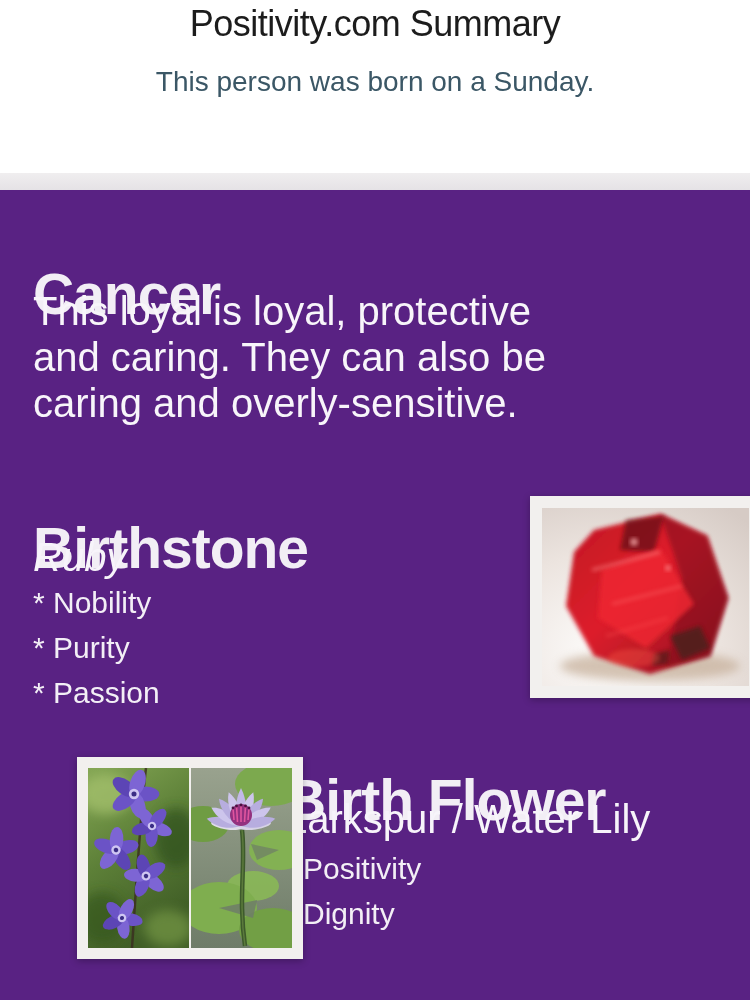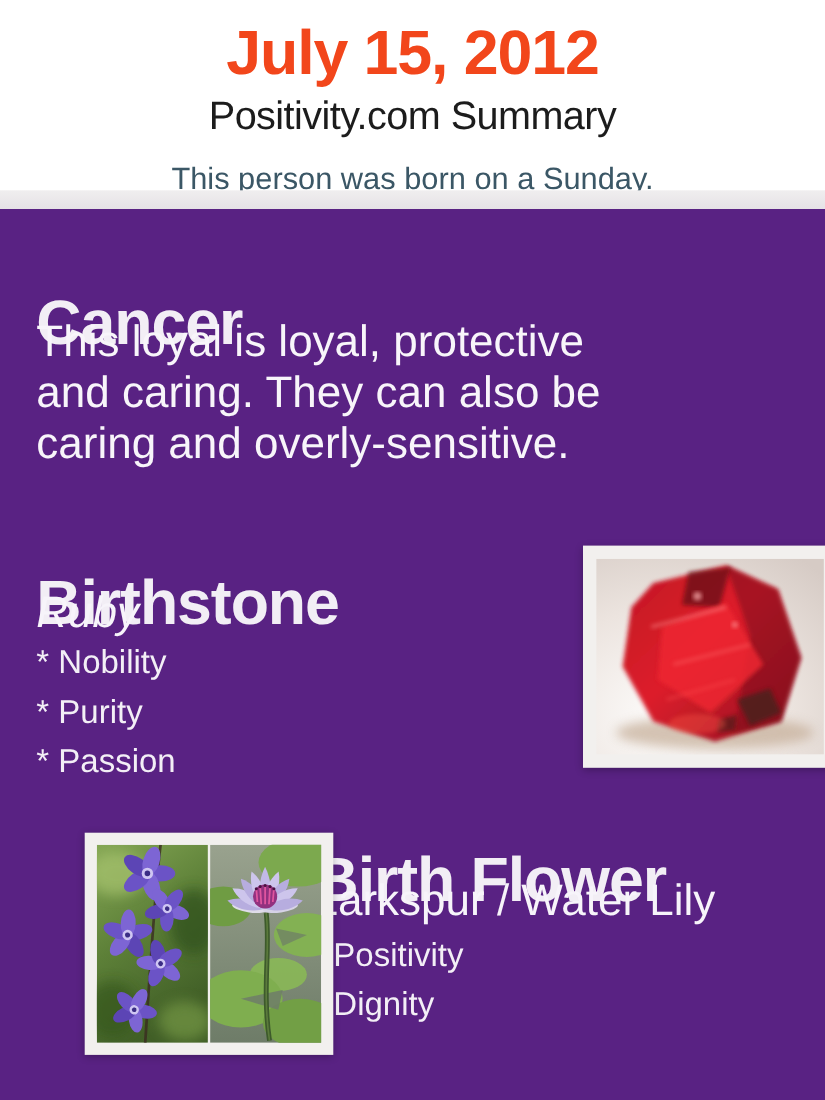--- a/index.html
+++ b/index.html
@@ -60,21 +60,20 @@
   .ruby-frame{left:490px;top:290px;width:231px;height:202px;padding:12px;}
   .flower-frame{left:37px;top:551px;width:226px;height:202px;padding:11px;display:flex;gap:2px;}
   .photo-frame svg{display:block;}
 </style>
 </head>
 <body style="--accent-orange: #f2461b; --purple-bg: #592283; --born-line-slate: #3b5766; --header-text-dark: #1c1c1c; --off-white-text: #f3eff6; --divider-gray: #e9e6e9;">
 
 <div class="page">
 
   <header class="header">
-    <div class="date-title">July 15, 2012</div>
     <div class="site-summary">Positivity.com Summary</div>
     <div class="born-line">This person was born on a Sunday.</div>
   </header>
 
   <div class="divider-strip"></div>
 
   <main class="purple">
 
     <h2 class="abs big-heading zodiac-heading">Cancer</h2>
     <div class="abs desc zodiac-desc">

